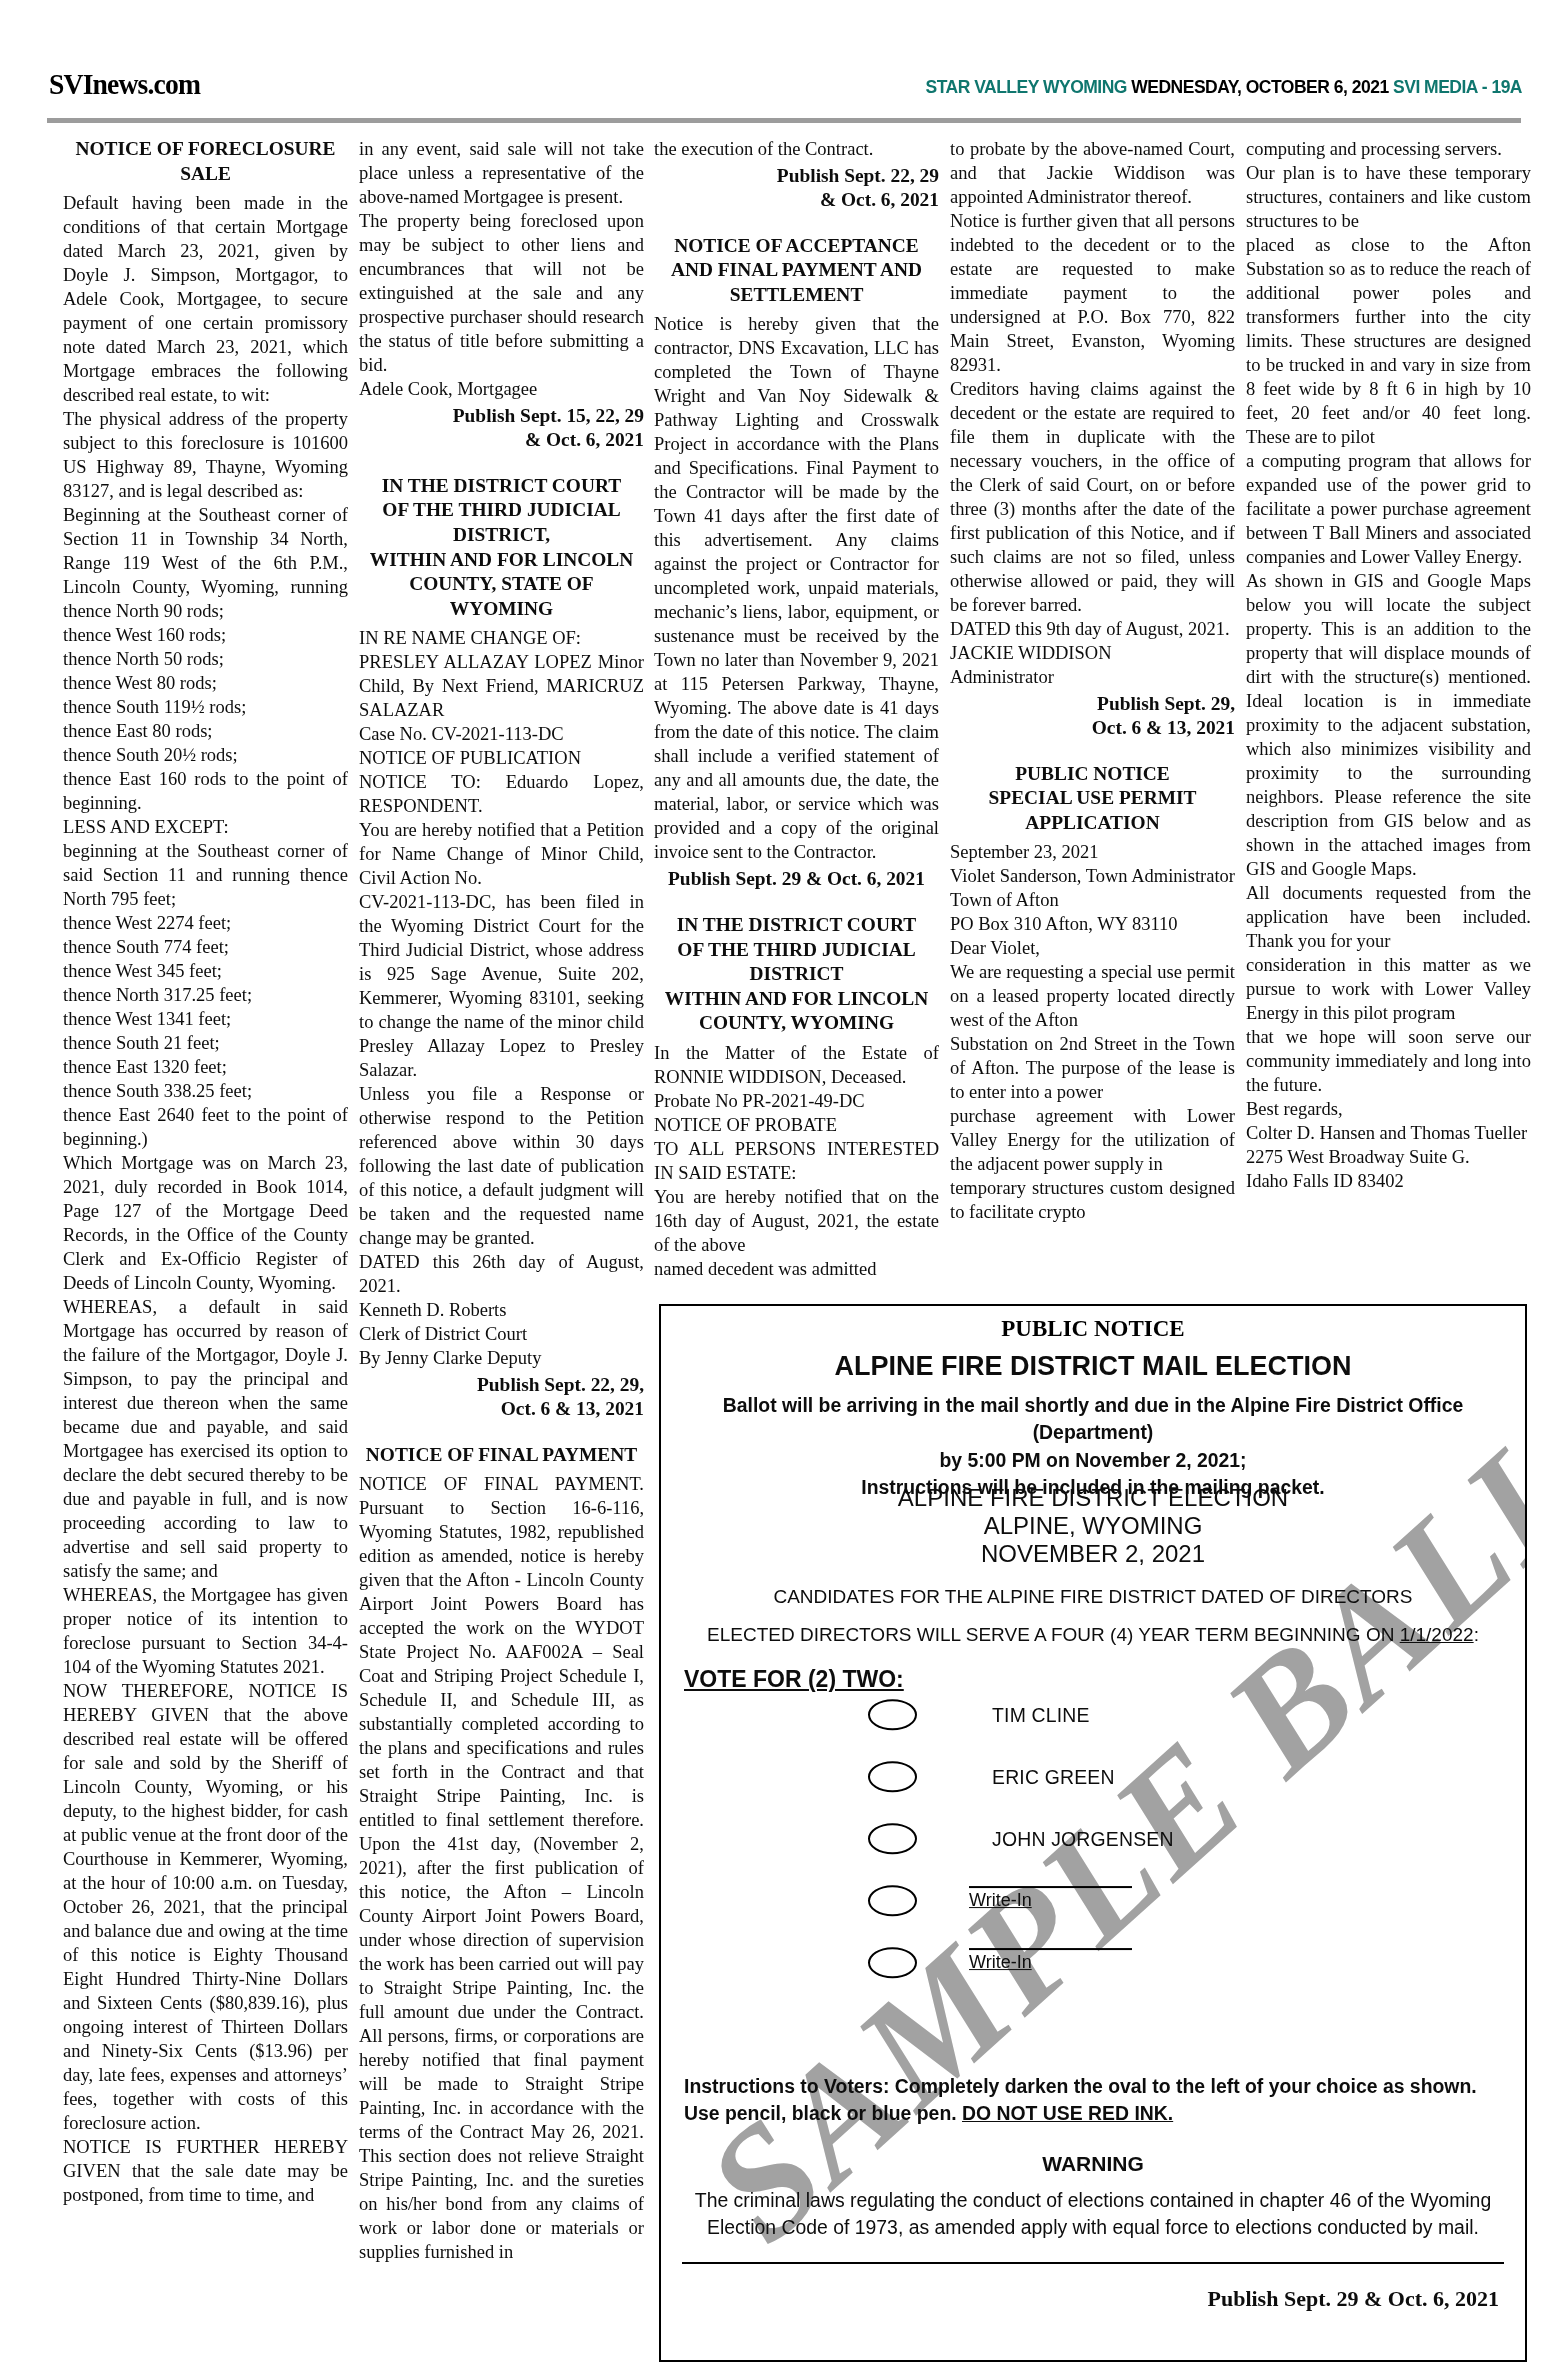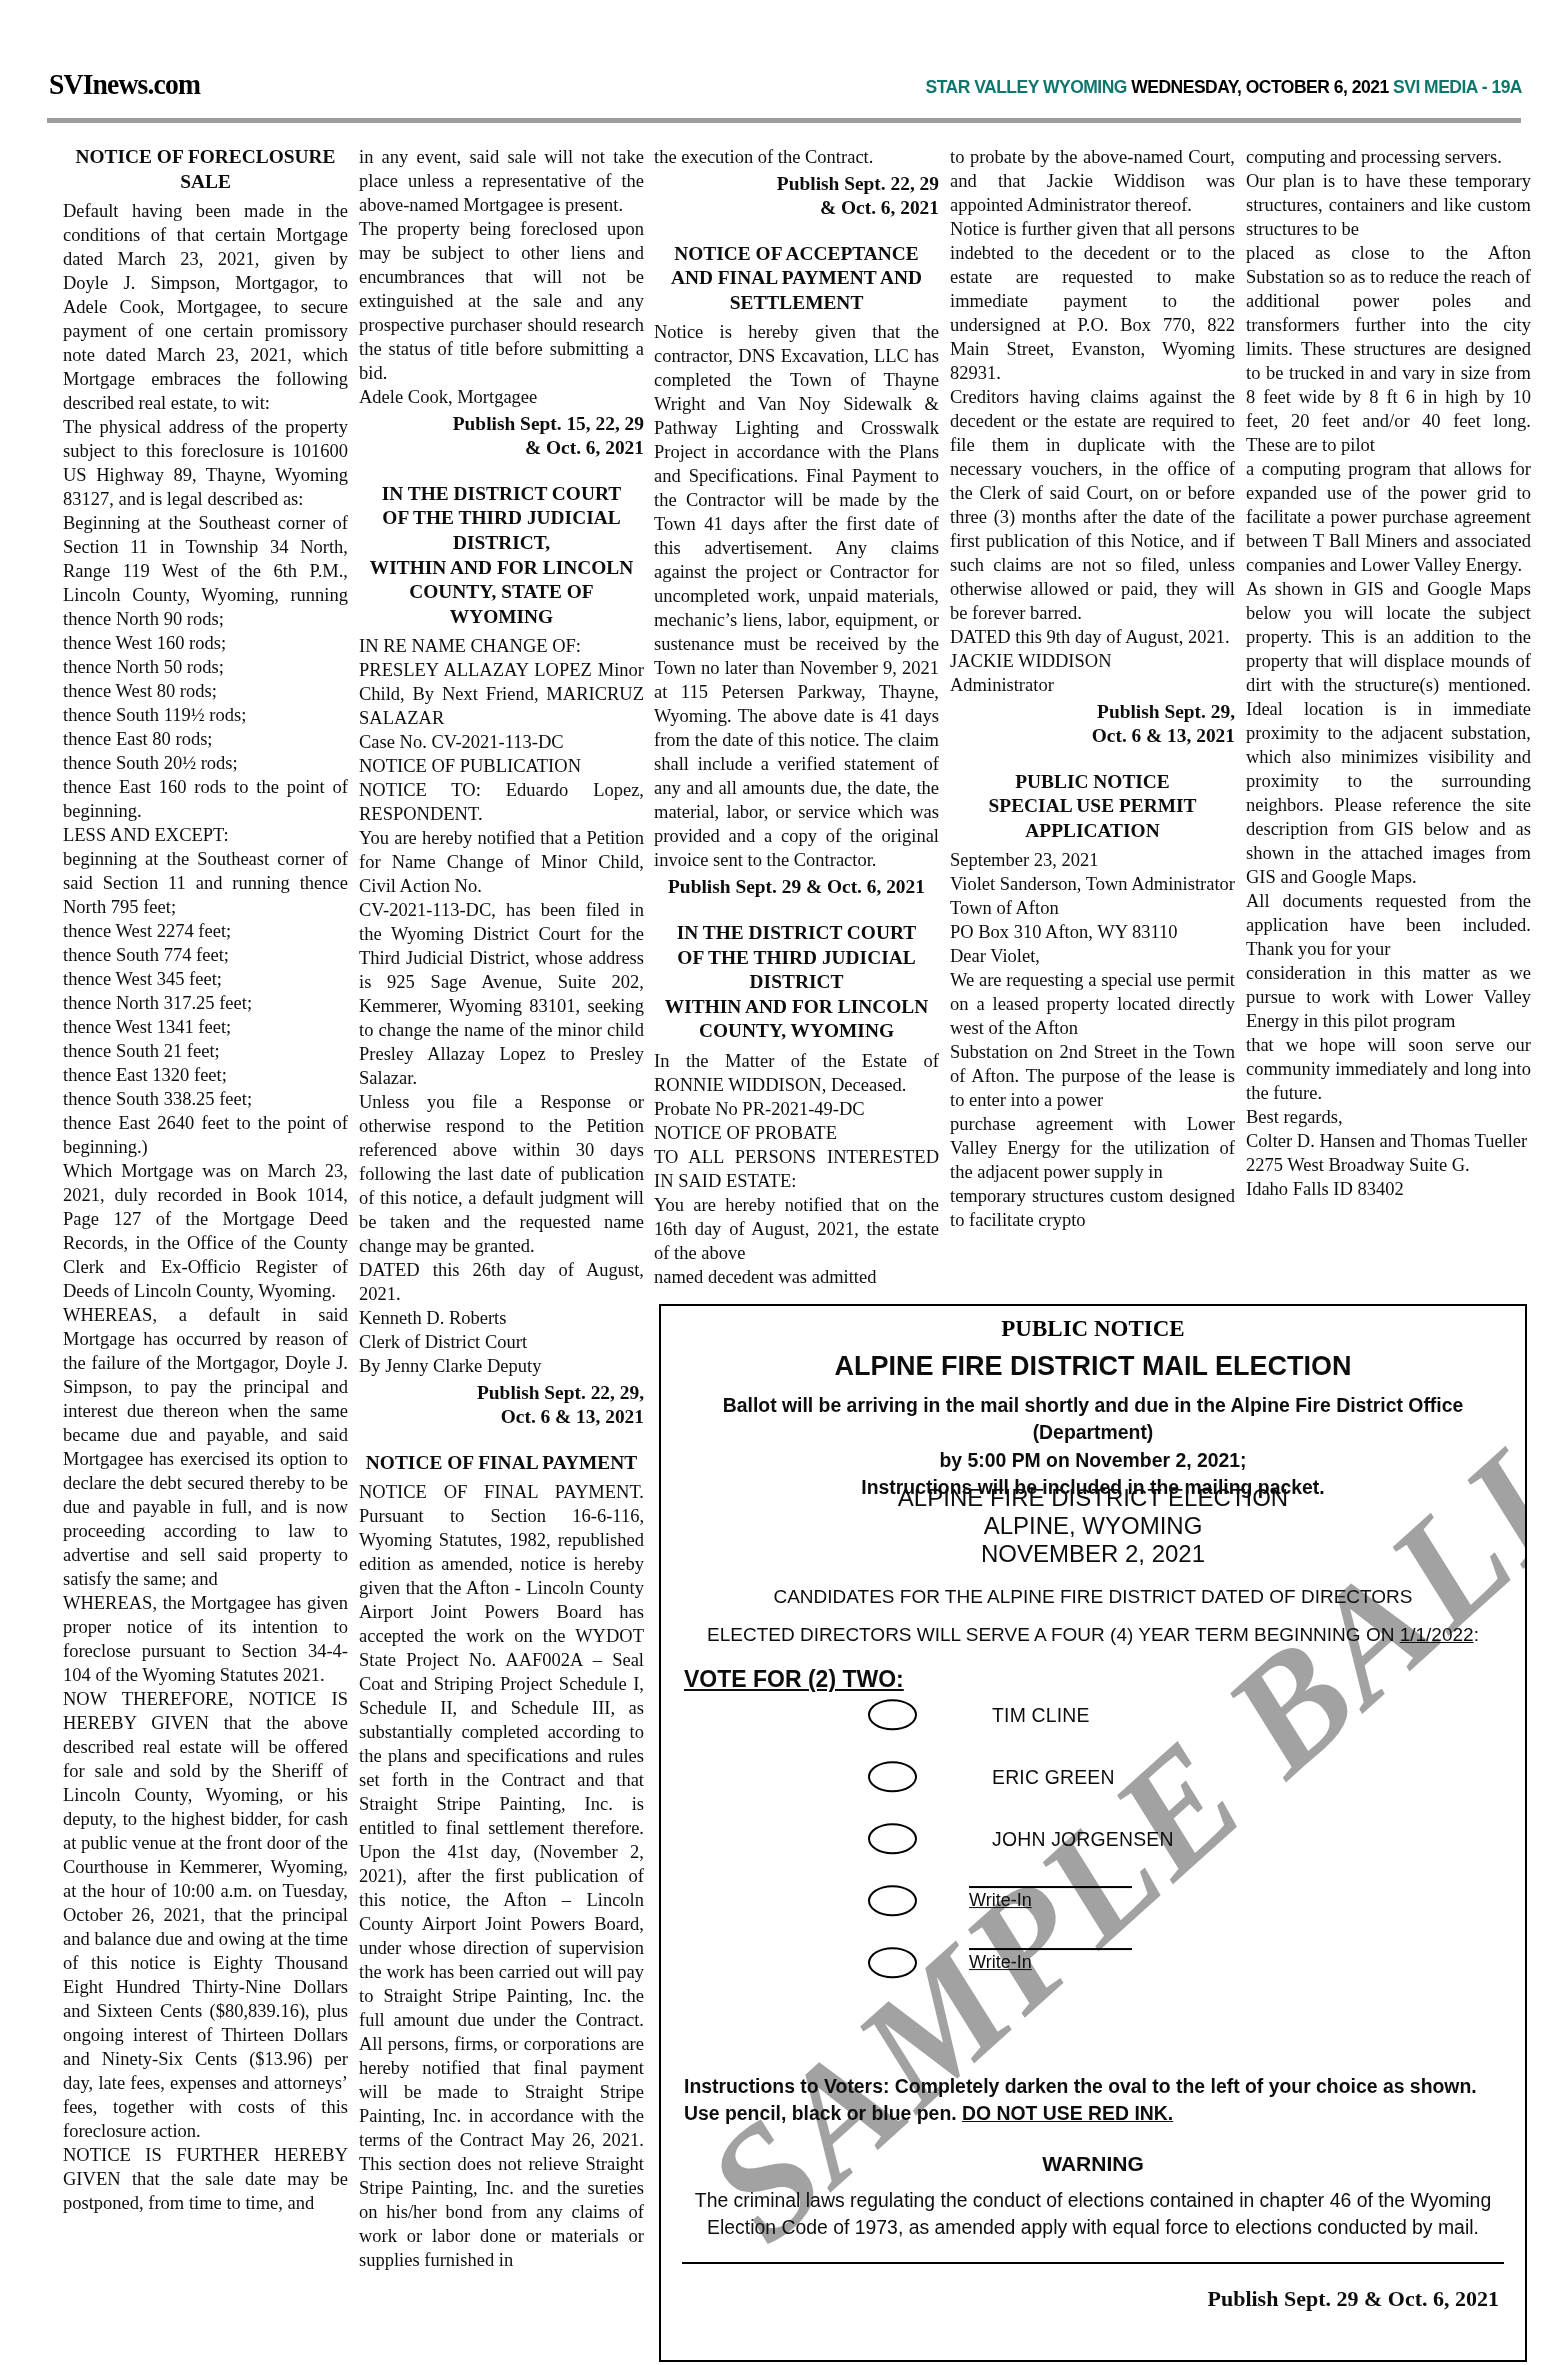--- a/index.html
+++ b/index.html
@@ -27,21 +27,21 @@
     background:#9c9c9c;
   }
   
   .col{position:absolute;top:133px;width:285px;font-size:18.5px;line-height:24px;}
   .col0{left:63px;} .col1{left:359px;} .col2{left:654px;} .col3{left:950px;} .col4{left:1246px;}
   .blk{white-space:pre-line;}
   .blk.h{
     text-align:center;font-weight:bold;font-size:19.4px;line-height:24.6px;
     margin:22px 0 4.7px 0;
   }
-  .col > .blk:first-child{margin-top:12px;}
+  .col > .blk:first-child{margin-top:4px;}
   .blk.p{text-align:justify;text-justify:inter-word;}
   .blk.pub{text-align:right;font-weight:bold;font-size:19.4px;margin:2.8px 0 3.8px 0;}
   .blk.pubc{text-align:center;font-weight:bold;font-size:19.4px;margin:2.8px 0 3.8px 0;}
   
   .ballot-box{
     position:absolute;left:659px;top:1304px;width:864px;height:1054px;
     border:2.8px solid #000;background:#fff;z-index:5;overflow:hidden;
     font-family:"Liberation Sans", sans-serif;
   }
   .bx{position:absolute;left:0;width:100%;text-align:center;white-space:pre-line;z-index:2;}

